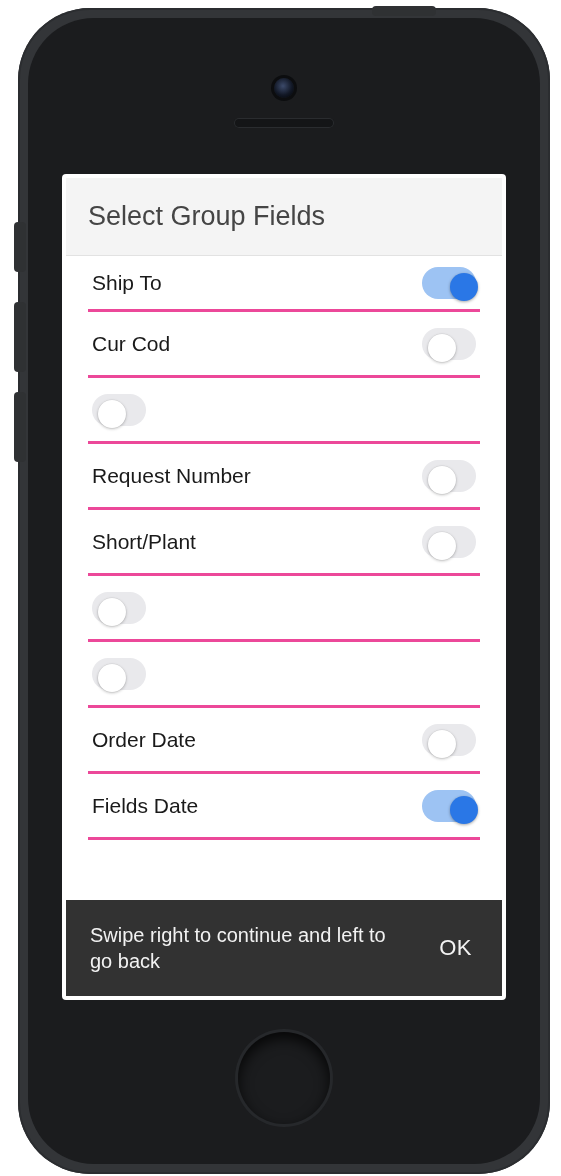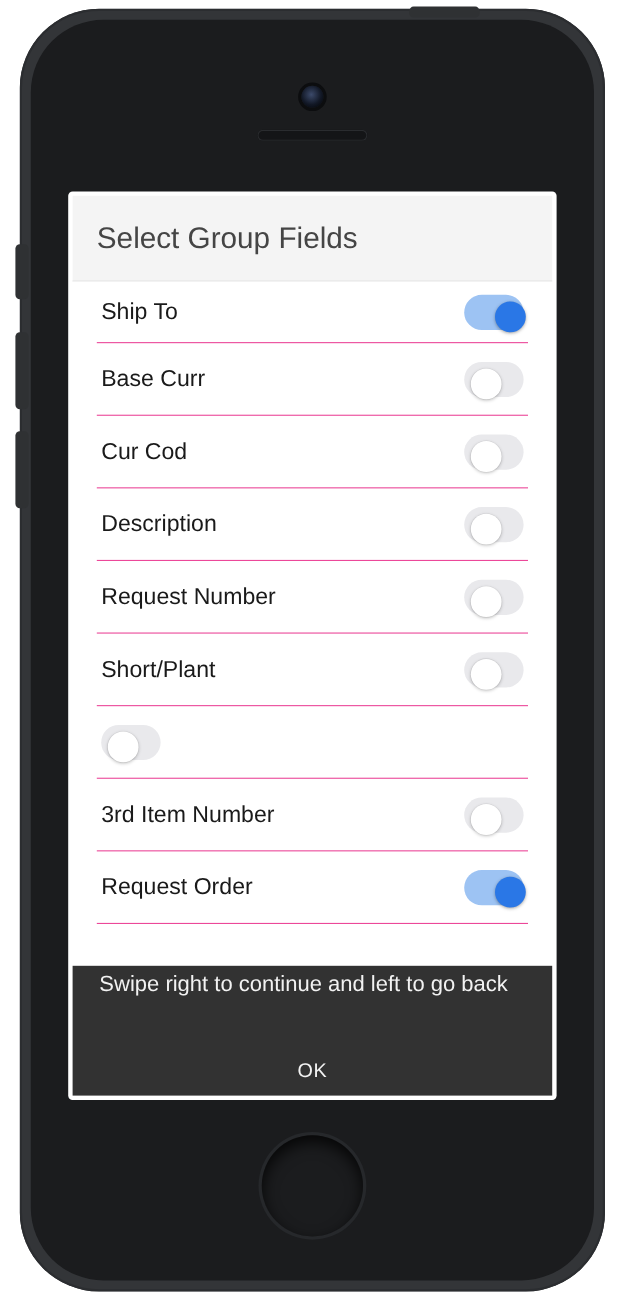--- a/index.html
+++ b/index.html
@@ -42,46 +42,46 @@
   .header {
     height: 78px; display: flex; align-items: center; padding: 0 18px;
     background: #f4f4f4; border-bottom: 1px solid #e2e2e2;
     font-size: 27px; color: #454545; font-weight: 400;
   }
 
   .list { position: absolute; left: 0; right: 0; top: 78px; bottom: 96px; background: #fff; overflow: hidden; }
 
   .row {
     display: flex; align-items: center; justify-content: space-between;
-    height: 66px; margin: 0 22px; border-bottom: 1px solid #ec4899;
+    height: 66px; margin: 0 22px; border-bottom: 3px solid #ec4899;
     font-size: 21px; color: #1a1a1a;
   }
   .row.first { height: 56px; }
 
   .row-label { flex: 1; padding-right: 12px; white-space: nowrap; overflow: hidden; text-overflow: ellipsis; }
 
   .switch {
     position: relative; width: 54px; height: 32px; border-radius: 16px; flex: none;
     background: #e9e9ec;
   }
   .switch .knob {
     position: absolute; top: 2px; left: 2px; width: 28px; height: 28px; border-radius: 50%;
     background: #fff; box-shadow: 0 1px 3px rgba(0,0,0,0.25), 0 0 0 0.5px rgba(0,0,0,0.06);
     transition: none;
   }
   .switch.on { background: #9dc3f3; }
   .switch.on .knob { left: 24px; background: #2a77e6; box-shadow: 0 1px 3px rgba(0,0,0,0.35); }
 
   .footer {
-    position: absolute; left: 0; right: 0; bottom: 0; height: 118px;
+    position: absolute; left: 0; right: 0; bottom: 0; height: 96px;
     background: #323232; color: #f2f2f2; display: flex; align-items: center;
-    padding: 0 20px; font-size: 20px; flex-direction: column;
+    padding: 0 20px; font-size: 20px;
   }
   .footer-text { flex: 1; line-height: 1.3; padding-right: 16px; }
-  .footer-ok { font-size: 18px; font-weight: 500; letter-spacing: 0.5px; padding: 8px 6px; }
+  .footer-ok { font-size: 22px; font-weight: 500; letter-spacing: 0.5px; padding: 8px 6px; }
 </style>
 </head>
 <body>
 
 <div class="phone">
   <div class="side-btn top"></div>
   <div class="side-btn l1"></div>
   <div class="side-btn l2"></div>
   <div class="side-btn l3"></div>
   <div class="phone-inner">
@@ -96,33 +96,26 @@
       </div>
 
       <div class="list" id="list">
           <div class="row first">
             <div class="row-label">Ship To</div>
             <div class="switch on">
               <div class="knob"></div>
             </div>
           </div>
           <div class="row">
-            <div class="row-label">Base Curr</div>
-            <div class="switch">
-              <div class="knob"></div>
-            </div>
-          </div>
-          <div class="row">
             <div class="row-label">Cur Cod</div>
             <div class="switch">
               <div class="knob"></div>
             </div>
           </div>
           <div class="row">
-            <div class="row-label">Description</div>
             <div class="switch">
               <div class="knob"></div>
             </div>
           </div>
           <div class="row">
             <div class="row-label">Request Number</div>
             <div class="switch">
               <div class="knob"></div>
             </div>
           </div>
@@ -131,27 +124,32 @@
             <div class="switch">
               <div class="knob"></div>
             </div>
           </div>
           <div class="row">
             <div class="switch">
               <div class="knob"></div>
             </div>
           </div>
           <div class="row">
-            <div class="row-label">3rd Item Number</div>
             <div class="switch">
               <div class="knob"></div>
             </div>
           </div>
           <div class="row">
-            <div class="row-label">Request Order</div>
+            <div class="row-label">Order Date</div>
+            <div class="switch">
+              <div class="knob"></div>
+            </div>
+          </div>
+          <div class="row">
+            <div class="row-label">Fields Date</div>
             <div class="switch on">
               <div class="knob"></div>
             </div>
           </div>
         </div>
 
       <div class="footer">
         <div class="footer-text">Swipe right to continue and left to go back</div>
         <div class="footer-ok">OK</div>
       </div>

